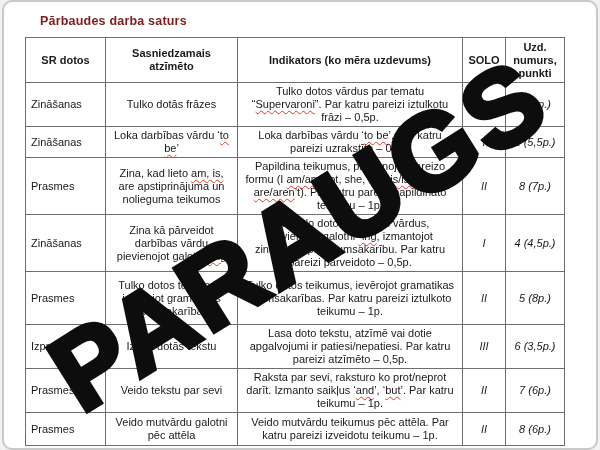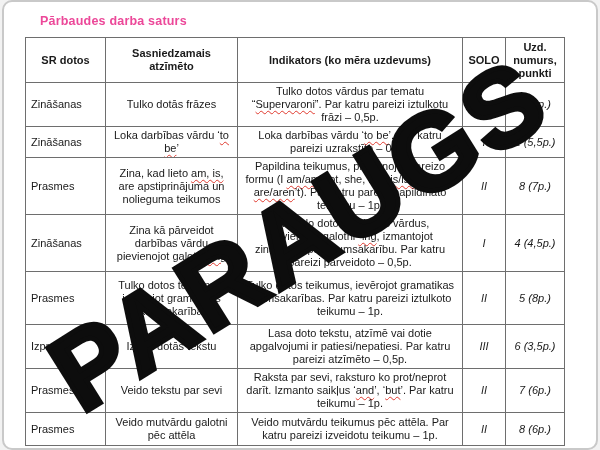--- a/index.html
+++ b/index.html
@@ -11,21 +11,21 @@
   }
   .photo-frame{
     position:absolute;left:2px;top:0px;right:2px;bottom:0px;
     background:#ffffff;border:2px solid #c9c9c9;border-radius:10px;
     overflow:hidden;
   }
   .doc{
     position:absolute;left:21px;top:12px;
   }
   .doc-title{
-    font-size:12.5px;font-weight:bold;color:#ec4899;
+    font-size:12.5px;font-weight:bold;color:#7f1d1d;
     padding-left:15px;margin:0 0 9px 0;letter-spacing:.2px;
   }
   table.grid{
     border-collapse:collapse;table-layout:fixed;width:539px;
     font-size:11px;color:#1a1a1a;
   }
   table.grid th,table.grid td{
     border:1px solid #6e6e6e;vertical-align:middle;
     padding:2px 5px;line-height:13px;overflow:hidden;
   }

